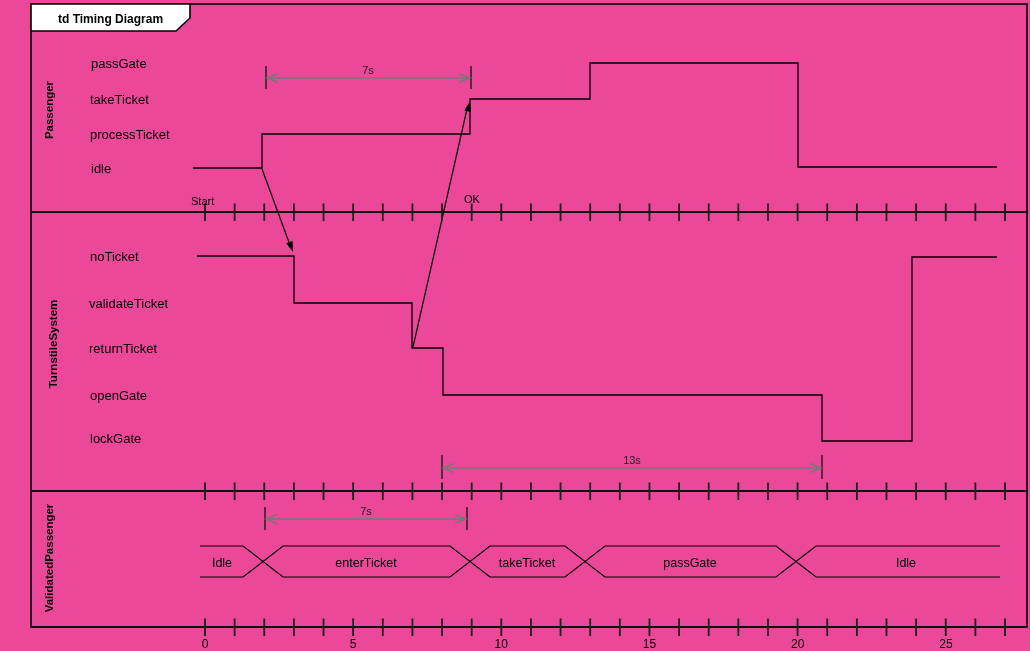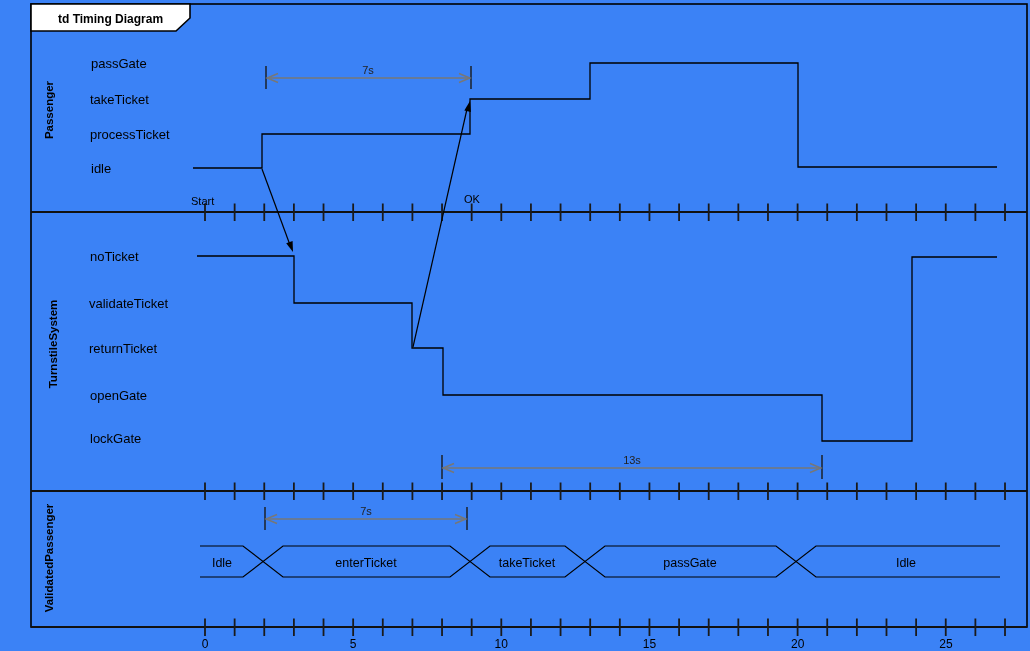--- a/index.html
+++ b/index.html
@@ -1,16 +1,16 @@
 <!DOCTYPE html>
 <html><head>
 <meta charset="utf-8">
 <style>
   html,body{margin:0;padding:0;background:#ffffff;}
-  .stage{position:relative;width:1030px;height:651px;background:#3b82f6;overflow:hidden;
+  .stage{position:relative;width:1030px;height:651px;background:#ec4899;overflow:hidden;
          font-family:"Liberation Sans",sans-serif;}
   svg{position:absolute;left:0;top:0;}
   text{font-family:"Liberation Sans",sans-serif;}
   .statelbl{font-size:13px;fill:#000000;}
   .vallbl{font-size:12.5px;fill:#000000;text-anchor:middle;}
   .namelbl{font-size:11.5px;font-weight:bold;fill:#000000;text-anchor:middle;}
   .msglbl{font-size:11px;fill:#000000;}
   .durlbl{font-size:11px;fill:#222222;text-anchor:middle;}
   .axislbl{font-size:12px;fill:#000000;text-anchor:middle;}
   .title{font-size:12px;font-weight:bold;fill:#000000;}

